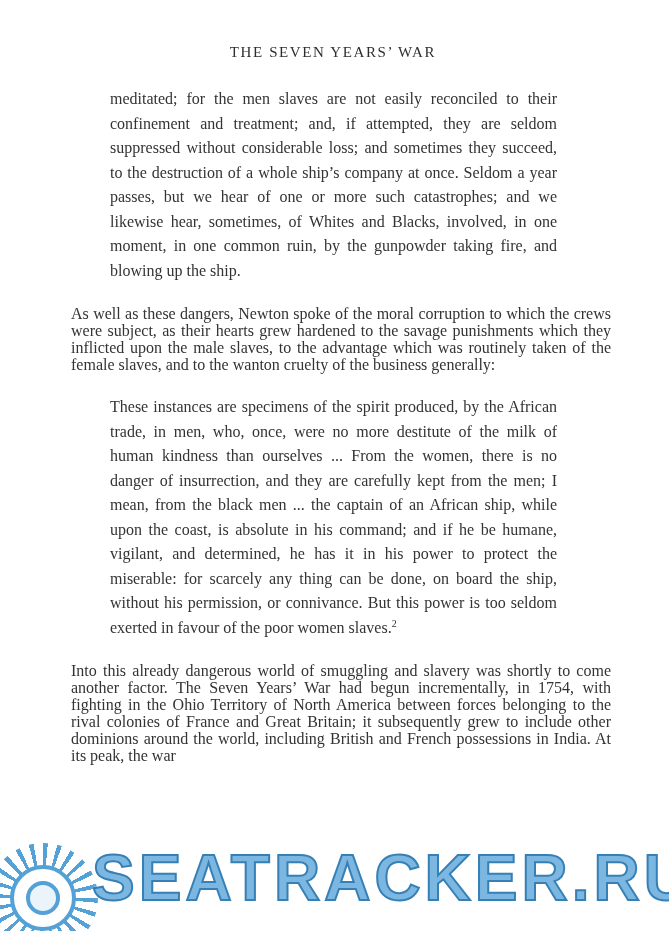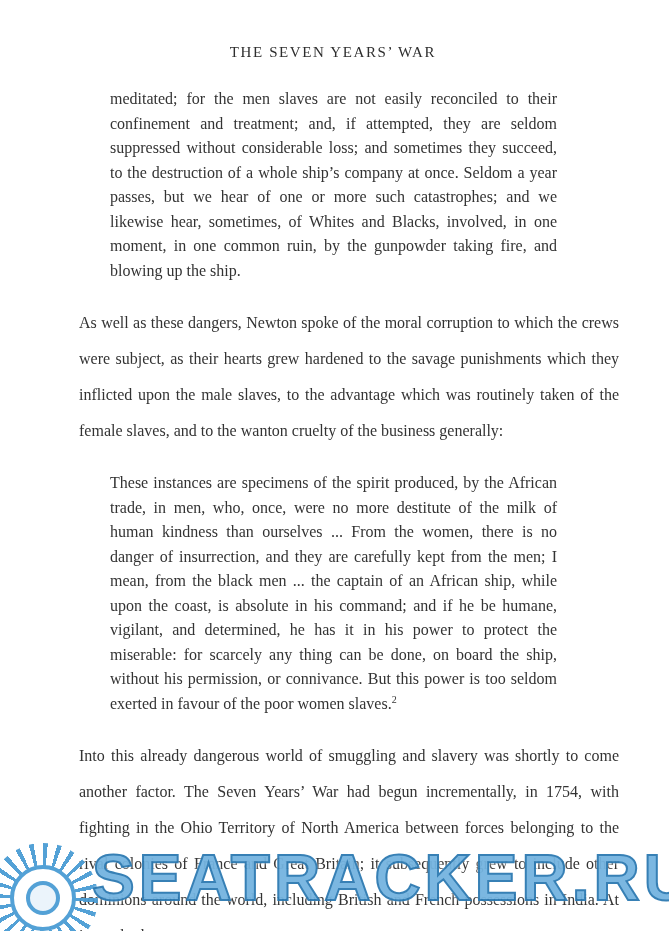--- a/index.html
+++ b/index.html
@@ -24,23 +24,23 @@
   }
   .running-head {
     text-align: center;
     font-size: 15px;
     letter-spacing: 1.6px;
     color: #2e2e2e;
     margin: 0 0 26px 0;
   }
   .para {
     font-size: 16px;
-    line-height: 36px;
+    line-height: 17px;
     text-align: justify;
-    margin: 22px 16px;
+    margin: 22px 8px;
     width: 540px;
     color: #333333;
   }
   .bq {
     font-size: 16px;
     line-height: 24.5px;
     text-align: justify;
     margin: 22px 16px 22px 47px;
     width: 447px;
     color: #333333;

